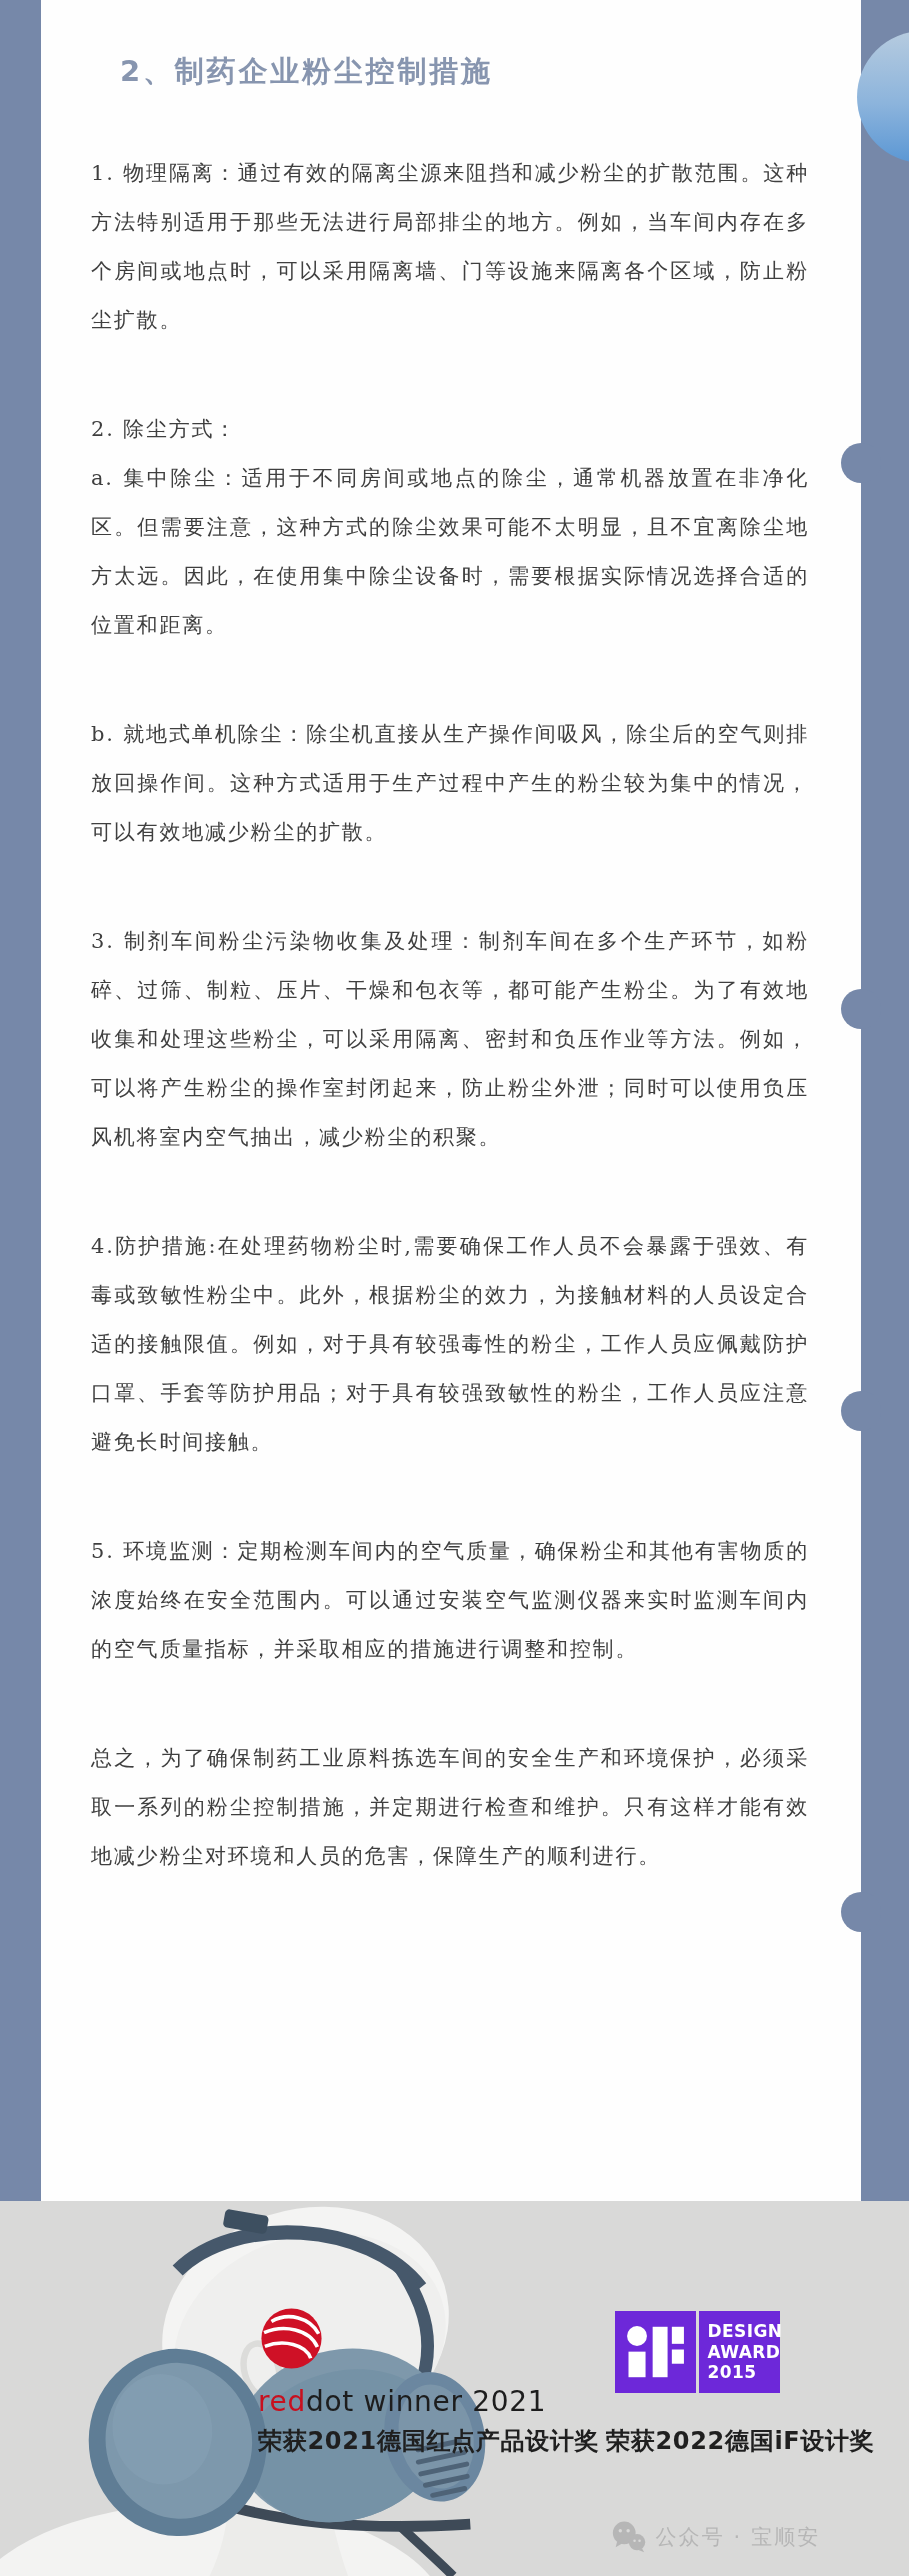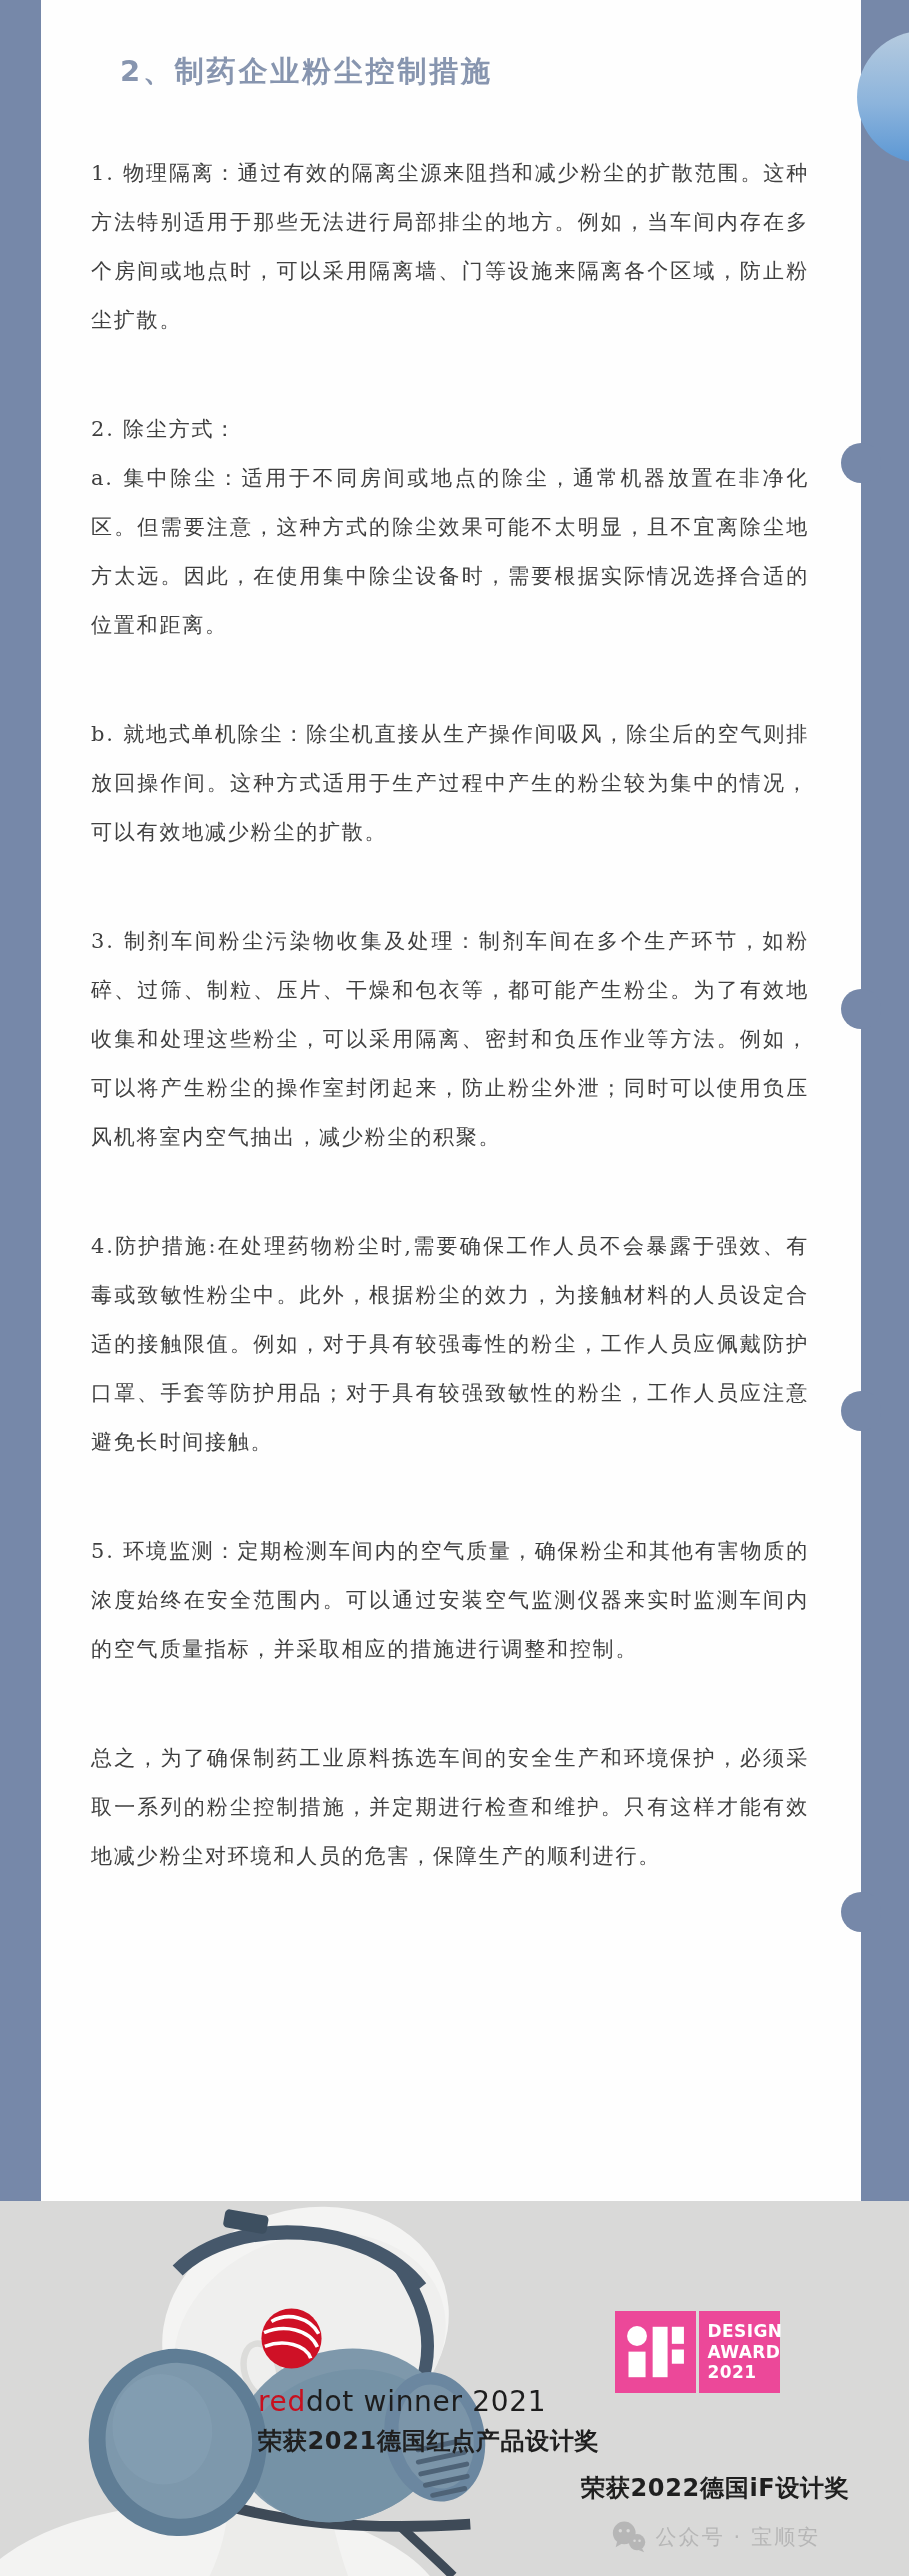--- a/index.html
+++ b/index.html
@@ -57,22 +57,22 @@
     font-family:"DejaVu Sans", sans-serif;
     text-align:right;
   }
   .reddot-text .red{color:#c8101e;}
   .award-caption{
     position:absolute;top:224px;
     font-size:24px;font-weight:bold;color:#1f1f1f;letter-spacing:0.7px;
     font-family:"DejaVu Sans", sans-serif;
   }
   .award-caption.left{left:258px;}
-  .award-caption.right{left:581px;margin-top:47px;}
-  .if-block{position:absolute;top:110px;width:81px;height:82px;background:#ec4899;}
+  .award-caption.right{left:606px;}
+  .if-block{position:absolute;top:110px;width:81px;height:82px;background:#6d28d9;}
   .if-block.glyph{left:615px;}
   .if-block.textside{left:699px;color:#fff;font-weight:800;
     font-size:17px;line-height:20.6px;padding:10px 0 0 8.5px;box-sizing:border-box;
     font-family:"DejaVu Sans", sans-serif;letter-spacing:0.4px;}
   .watermark{
     position:absolute;left:610px;top:319px;display:flex;align-items:center;gap:8.5px;
     color:#b6b6b6;font-size:21px;letter-spacing:2.1px;
     font-family:"DejaVu Sans", sans-serif;
   }
 </style>
@@ -154,21 +154,21 @@
       <circle cx="31" cy="35" r="14" fill="#ffffff"></circle>
       <rect x="19" y="57" width="24" height="36" fill="#ffffff"></rect>
       <rect x="53" y="22" width="21" height="71" fill="#ffffff"></rect>
       <rect x="80" y="22" width="17" height="24" fill="#ffffff"></rect>
       <rect x="80" y="54" width="17" height="20" fill="#ffffff"></rect>
     </svg>
   </div>
   <div class="if-block textside">
     <div>DESIGN</div>
     <div>AWARD</div>
-    <div>2021</div>
+    <div>2015</div>
   </div>
   <div class="award-caption right">荣获2022德国iF设计奖</div>
 
   <div class="watermark">
     <svg width="37" height="33" viewBox="0 0 52 46">
       <circle cx="20" cy="18" r="16" fill="#b6b6b6"></circle>
       <path d="M10 30 L8 38 L17 33 Z" fill="#b6b6b6"></path>
       <circle cx="14.5" cy="15" r="2.4" fill="#d9d9d8"></circle>
       <circle cx="25.5" cy="15" r="2.4" fill="#d9d9d8"></circle>
       <circle cx="38" cy="31" r="11.5" fill="#b6b6b6"></circle>

